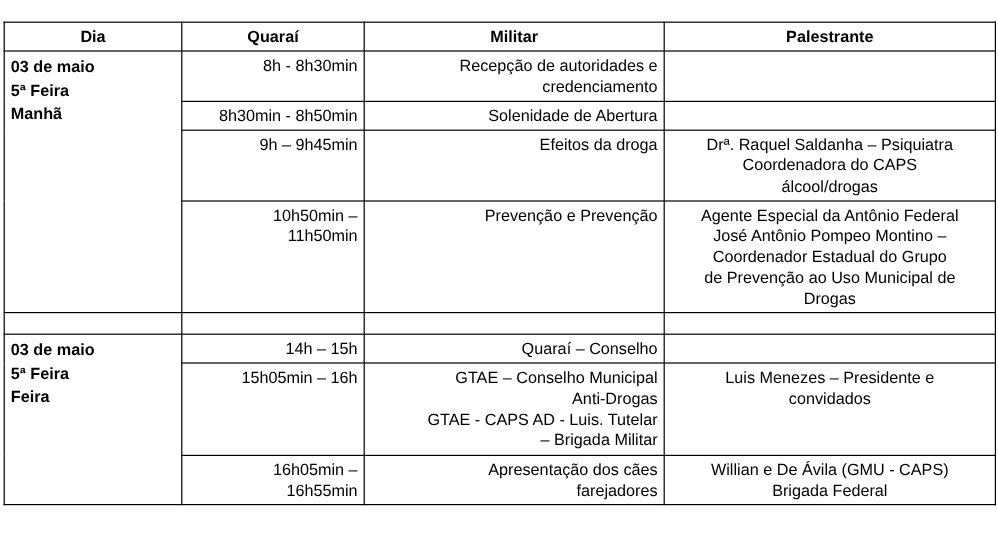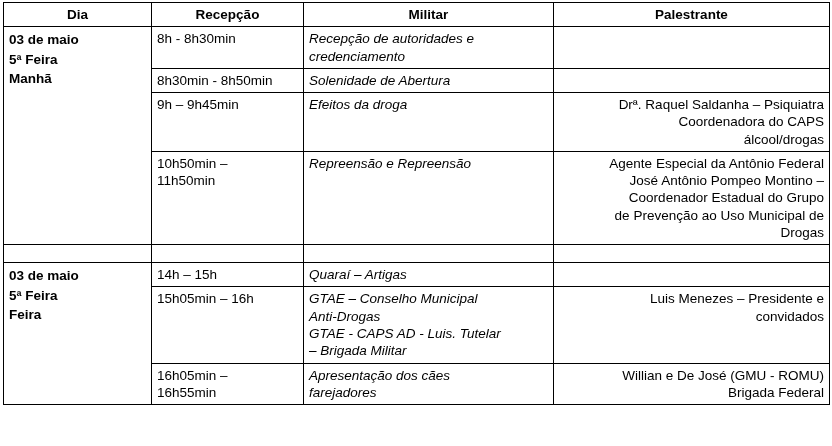--- a/index.html
+++ b/index.html
@@ -11,21 +11,21 @@
     width: 832px;
     height: 446px;
     font-family: "Liberation Sans", sans-serif;
     color: #000000;
     overflow: hidden;
   }
   .sheet {
     width: 832px;
     height: 374px;
     box-sizing: border-box;
-    padding: 2px 3px 0 3px;
+    padding: 18px 3px 0 3px;
   }
   table.schedule {
     border-collapse: collapse;
     table-layout: fixed;
     width: 826px;
     font-size: 13.5px;
     line-height: 1.28;
   }
   table.schedule col.c-dia     { width: 148px; }
   table.schedule col.c-hora    { width: 152px; }
@@ -46,30 +46,29 @@
     font-size: 13.5px;
   }
   td.dia {
     font-weight: bold;
     text-align: left;
     vertical-align: middle;
     padding-left: 6px;
     line-height: 1.45;
   }
   td.hora {
-    text-align: left;
+    text-align: right;
     vertical-align: middle;
   }
   td.assunto {
-    text-align: left;
-    vertical-align: middle;
-    font-style: italic;
+    text-align: right;
+    vertical-align: middle;
   }
   td.pal {
-    text-align: right;
+    text-align: center;
     vertical-align: middle;
   }
   tr.spacer td {
     height: 17px;
     padding: 0;
   }
   .line { display: block; white-space: pre-wrap; }
 </style>
 </head>
 <body>
@@ -78,21 +77,21 @@
   <table class="schedule">
     <colgroup>
       <col class="c-dia">
         <col class="c-hora">
         <col class="c-assunto">
         <col class="c-pal">
     </colgroup>
     <thead>
       <tr>
         <th>Dia</th>
-        <th>Recepção</th>
+        <th>Quaraí</th>
         <th>Militar</th>
         <th>Palestrante</th>
       </tr>
     </thead>
     <tbody id="tbody">
         <tr>
           <td class="dia" rowspan="4">
             <span class="line">03 de maio</span>
             <span class="line">5ª Feira</span>
             <span class="line">Manhã</span>
@@ -131,21 +130,21 @@
             <span class="line">Coordenadora do CAPS</span>
             <span class="line">álcool/drogas</span>
           </td>
         </tr>
         <tr>
           <td class="hora">
             <span class="line">10h50min –</span>
             <span class="line">11h50min</span>
           </td>
           <td class="assunto">
-            <span class="line">Repreensão e Repreensão</span>
+            <span class="line">Prevenção e Prevenção</span>
           </td>
           <td class="pal">
             <span class="line">Agente Especial da Antônio Federal</span>
             <span class="line">José Antônio Pompeo Montino –</span>
             <span class="line">Coordenador Estadual do Grupo</span>
             <span class="line">de Prevenção ao Uso Municipal de</span>
             <span class="line">Drogas</span>
           </td>
         </tr>
         <tr class="spacer">
@@ -165,21 +164,21 @@
         <tr>
           <td class="dia" rowspan="3">
             <span class="line">03 de maio</span>
             <span class="line">5ª Feira</span>
             <span class="line">Feira</span>
           </td>
           <td class="hora">
             <span class="line">14h – 15h</span>
           </td>
           <td class="assunto">
-            <span class="line">Quaraí – Artigas</span>
+            <span class="line">Quaraí – Conselho</span>
           </td>
           <td class="pal">
             <span class="line"></span>
           </td>
         </tr>
         <tr>
           <td class="hora">
             <span class="line">15h05min – 16h</span>
           </td>
           <td class="assunto">
@@ -196,19 +195,19 @@
         <tr>
           <td class="hora">
             <span class="line">16h05min –</span>
             <span class="line">16h55min</span>
           </td>
           <td class="assunto">
             <span class="line">Apresentação dos cães</span>
             <span class="line">farejadores</span>
           </td>
           <td class="pal">
-            <span class="line">Willian e De José (GMU - ROMU)</span>
+            <span class="line">Willian e De Ávila (GMU - CAPS)</span>
             <span class="line">Brigada Federal</span>
           </td>
         </tr>
       </tbody>
   </table>
 </div>
 
 </body></html>

